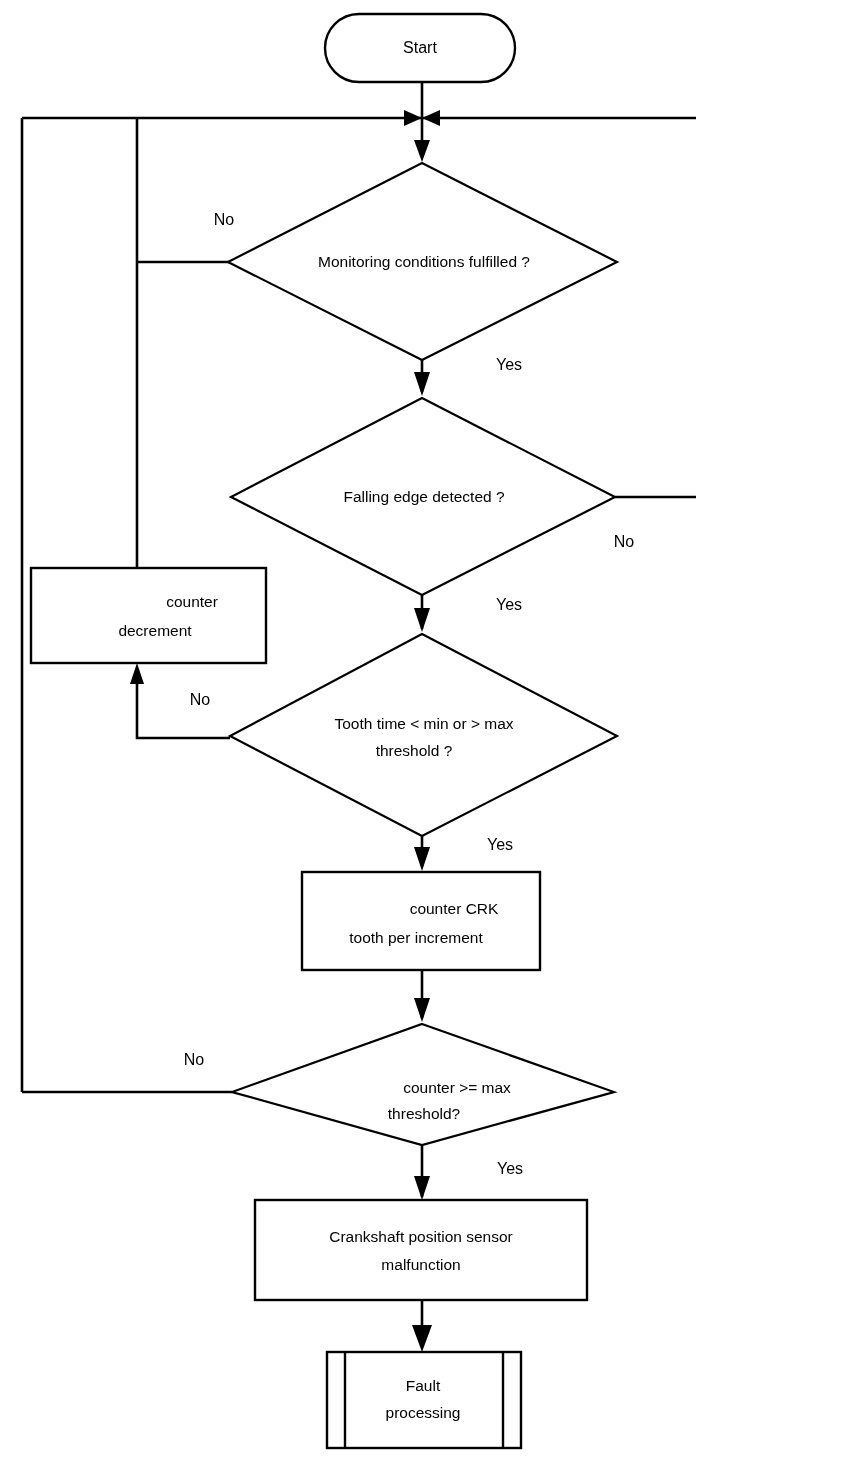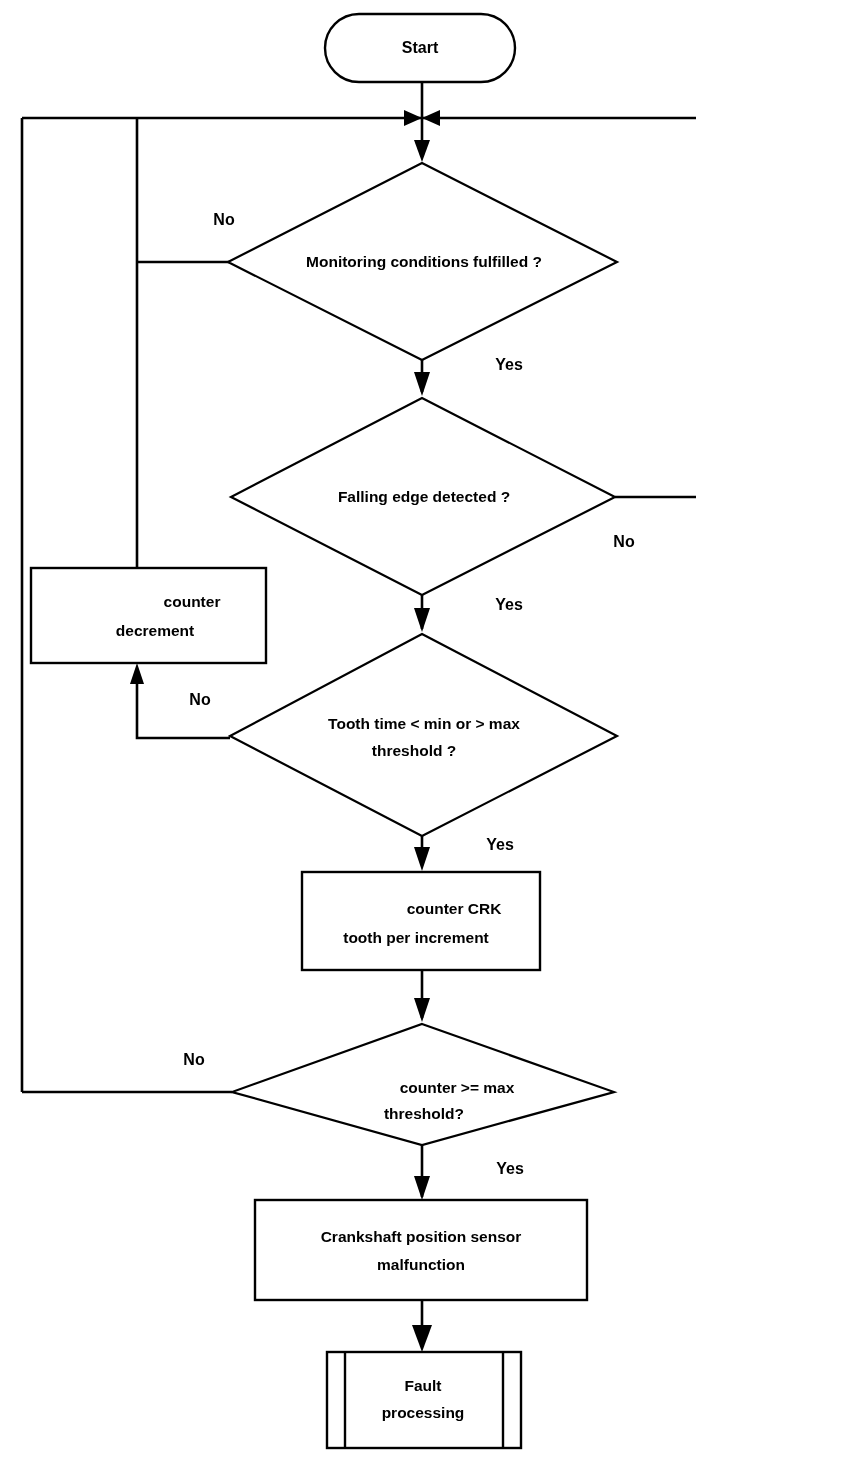--- a/index.html
+++ b/index.html
@@ -10,21 +10,20 @@
   }
   body {
     font-family: "Liberation Sans", sans-serif;
   }
   #flowchart-root {
     position: relative;
     width: 696px;
     height: 1468px;
     background: #ffffff;
     overflow: hidden;
-    font-weight: bold;
   }
   svg.flow {
     display: block;
     width: 864px;
     height: 1468px;
   }
   .shape-outline {
     fill: #ffffff;
     stroke: #000000;
     stroke-width: 2.4;

